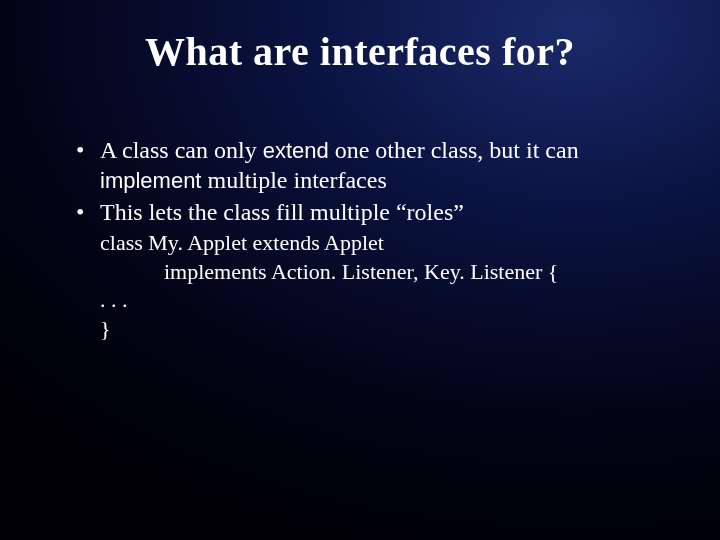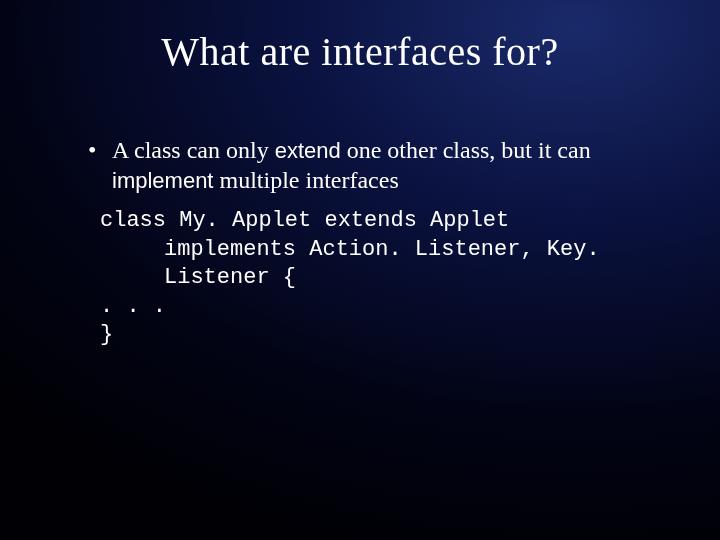--- a/index.html
+++ b/index.html
@@ -15,66 +15,67 @@
     background: radial-gradient(ellipse 110% 100% at 80% 5%, #1a2a6a 0%, #0a1240 35%, #020415 72%, #000005 100%);
     color: #fff;
     box-sizing: border-box;
     padding: 20px 40px 20px 40px;
     font-family: "Times New Roman", Times, serif;
   }
   .title {
     font-size: 40px;
     text-align: center;
     margin: 8px 0 60px 0;
-    font-weight: normal;
+    font-weight: bold;
     letter-spacing: 0.5px;
   }
   ul.bullets {
     list-style: none;
-    margin: 12px;
+    margin: 0;
     padding: 0 20px 0 36px;
     font-size: 24px;
     line-height: 1.25;
   }
   ul.bullets > li {
     position: relative;
     padding-left: 24px;
     margin-bottom: 2px;
   }
   ul.bullets > li::before {
     content: "•";
     position: absolute;
     left: 0;
     top: 0;
   }
   .sans {
     font-family: Verdana, Arial, sans-serif;
     font-size: 22px;
   }
   .code-block {
-    font-family: Liberation Mono, monospace;
+    font-family: Liberation Serif, serif;
     font-size: 22px;
     padding-left: 60px;
     line-height: 1.3;
     margin-top: 2px;
   }
   .indent {
     padding-left: 64px;
   }
 </style>
 </head>
 <body>
 
 <div class="slide">
   <div class="title">What are interfaces for?</div>
 
   <ul class="bullets">
     <li>
       <span>A class can only </span><span class="sans">extend</span><span> one other class, but it can </span><span class="sans">implement</span><span> multiple interfaces</span>
     </li>
+    <li>This lets the class fill multiple “roles”</li>
   </ul>
 
   <div class="code-block">
     <div>class My. Applet extends Applet</div>
     <div class="indent">implements Action. Listener, Key. Listener {</div>
     <div>. . .</div>
     <div>}</div>
   </div>
 </div>
 

